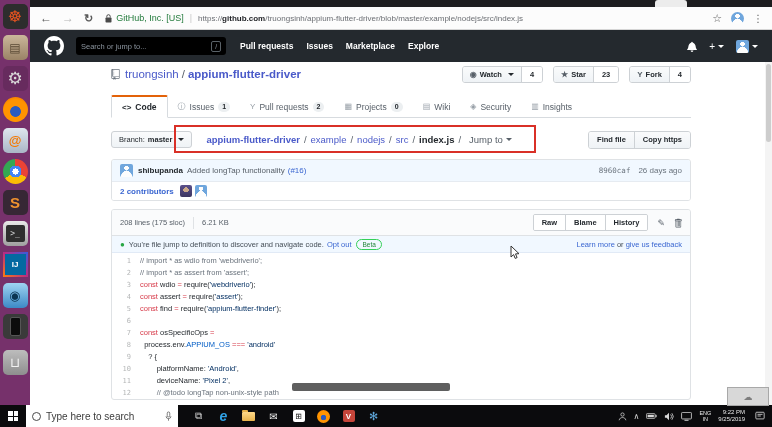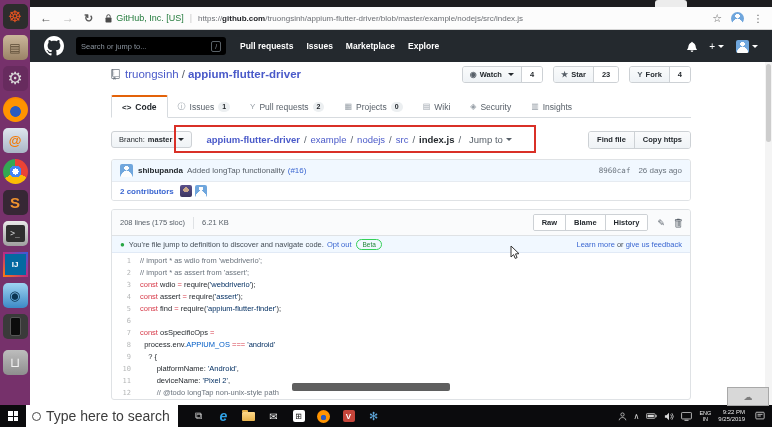--- a/index.html
+++ b/index.html
@@ -143,21 +143,21 @@
   
   #mouse-cursor{position:absolute;left:480px;top:183px;pointer-events:none;}
 
   
   #taskbar{position:absolute;left:0;top:405px;width:772px;height:22px;background:#0b0b0d;display:flex;align-items:center;z-index:5;}
   #start-btn{width:26px;height:22px;display:flex;align-items:center;justify-content:center;cursor:pointer;}
   #start-glyph{width:10px;height:10px;display:grid;grid-template-columns:1fr 1fr;grid-template-rows:1fr 1fr;gap:1px;}
   #start-glyph i{background:#fff;}
   #tb-search{width:152px;height:22px;background:#fff;display:flex;align-items:center;padding:0 6px;gap:5px;cursor:text;}
   #cortana-ring{width:9px;height:9px;border:1.5px solid #4a4a4a;border-radius:50%;flex:0 0 auto;}
-  #tb-search-text{font-size:14px;color:#3c3c3c;flex:1;white-space:nowrap;}
+  #tb-search-text{font-size:10px;color:#3c3c3c;flex:1;white-space:nowrap;}
   .tb-app{width:25px;height:22px;display:flex;align-items:center;justify-content:center;cursor:pointer;font-size:11px;}
   .ta-task-view{color:#d5d5d5;font-size:10px;}
   .ta-edge{color:#30a3e8;font-weight:bold;font-size:14px;font-style:italic;}
   .ta-file-explorer span{display:block;width:13px;height:9px;background:linear-gradient(#ffd98a,#e8b34b);border-radius:1px;position:relative;}
   .ta-file-explorer span::before{content:"";position:absolute;left:0;top:-2px;width:6px;height:2px;background:#e8b34b;border-radius:1px 1px 0 0;}
   .ta-mail{color:#eee;font-size:10px;}
   .ta-store span{width:12px;height:12px;background:#fff;border-radius:2px;display:flex;align-items:center;justify-content:center;font-size:8px;color:#111;}
   .ta-firefox span{width:13px;height:13px;border-radius:50%;background:radial-gradient(circle at 50% 58%,#2a5bbf 0 26%,#ff9400 30% 62%,#e66000 100%);display:block;}
   .ta-red-v span{width:12px;height:12px;background:#c6453a;border-radius:2px;color:#fff;font-size:8px;font-weight:bold;display:flex;align-items:center;justify-content:center;}
   .ta-blue-flower{color:#5fa8dc;font-size:11px;}

